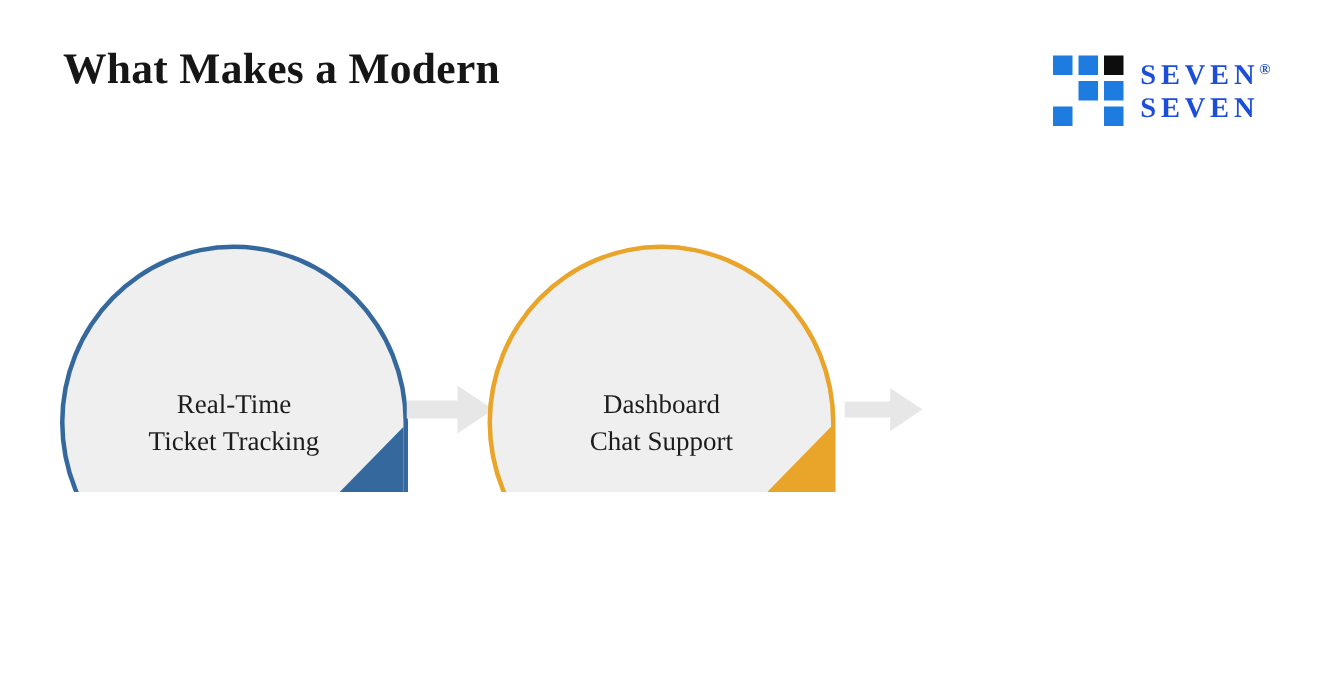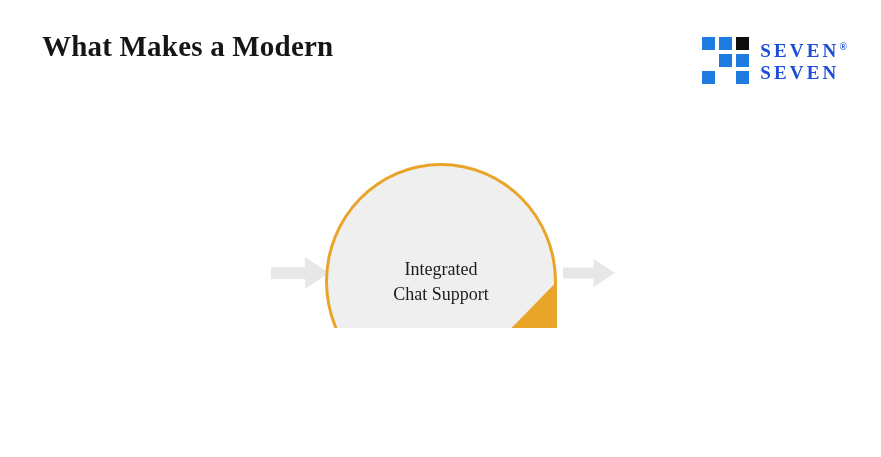--- a/index.html
+++ b/index.html
@@ -70,28 +70,43 @@
       <div class="sq e"></div>
       <div class="sq b"></div>
       <div class="sq b"></div>
       <div class="sq b"></div>
       <div class="sq e"></div>
       <div class="sq b"></div>
     </div>
     <div class="logo-text"><span>SEVEN</span><sup>®</sup><br><span>SEVEN</span></div>
   </div>
 
+  <div class="step step1" style="--accent: #35699E;">
+    <div class="wedge"></div>
+    <div class="label">Real-Time
+Ticket Tracking</div>
+    <svg class="corner-icon" width="46" height="42" viewBox="0 0 50 44">
+      <g transform="rotate(-12 26 10)">
+          <rect x="10" y="4" width="34" height="9" rx="2" fill="#fff"></rect>
+        </g>
+      <rect x="3" y="16" width="44" height="24" rx="3" fill="#fff"></rect>
+      <circle class="accent" cx="33" cy="16" r="3.4"></circle>
+      <circle class="accent" cx="33" cy="40" r="3.4"></circle>
+      <rect class="accent" x="9" y="23" width="17" height="3.2"></rect>
+      <rect class="accent" x="9" y="30" width="13" height="3.2"></rect>
+    </svg>
+  </div>
 
   <svg class="flow-arrow arrow1" width="58" height="38" viewBox="0 0 58 38">
     <polygon points="0,13 34,13 34,3 58,19 34,35 34,25 0,25"></polygon>
   </svg>
 
   <div class="step step2" style="--accent: #E9A42A;">
     <div class="wedge"></div>
-    <div class="label">Integrated
+    <div class="label">Dashboard
 Chat Support</div>
     <svg class="corner-icon" width="46" height="42" viewBox="0 0 44 40">
       <g fill="#fff">
         <rect x="12.8" y="5.5" width="4.4" height="6" rx="1"></rect>
         <rect x="12.8" y="5.5" width="4.4" height="6" rx="1" transform="rotate(45 15 20)"></rect>
         <rect x="12.8" y="5.5" width="4.4" height="6" rx="1" transform="rotate(90 15 20)"></rect>
         <rect x="12.8" y="5.5" width="4.4" height="6" rx="1" transform="rotate(135 15 20)"></rect>
         <rect x="12.8" y="5.5" width="4.4" height="6" rx="1" transform="rotate(180 15 20)"></rect>
         <rect x="12.8" y="5.5" width="4.4" height="6" rx="1" transform="rotate(225 15 20)"></rect>
         <rect x="12.8" y="5.5" width="4.4" height="6" rx="1" transform="rotate(270 15 20)"></rect>

